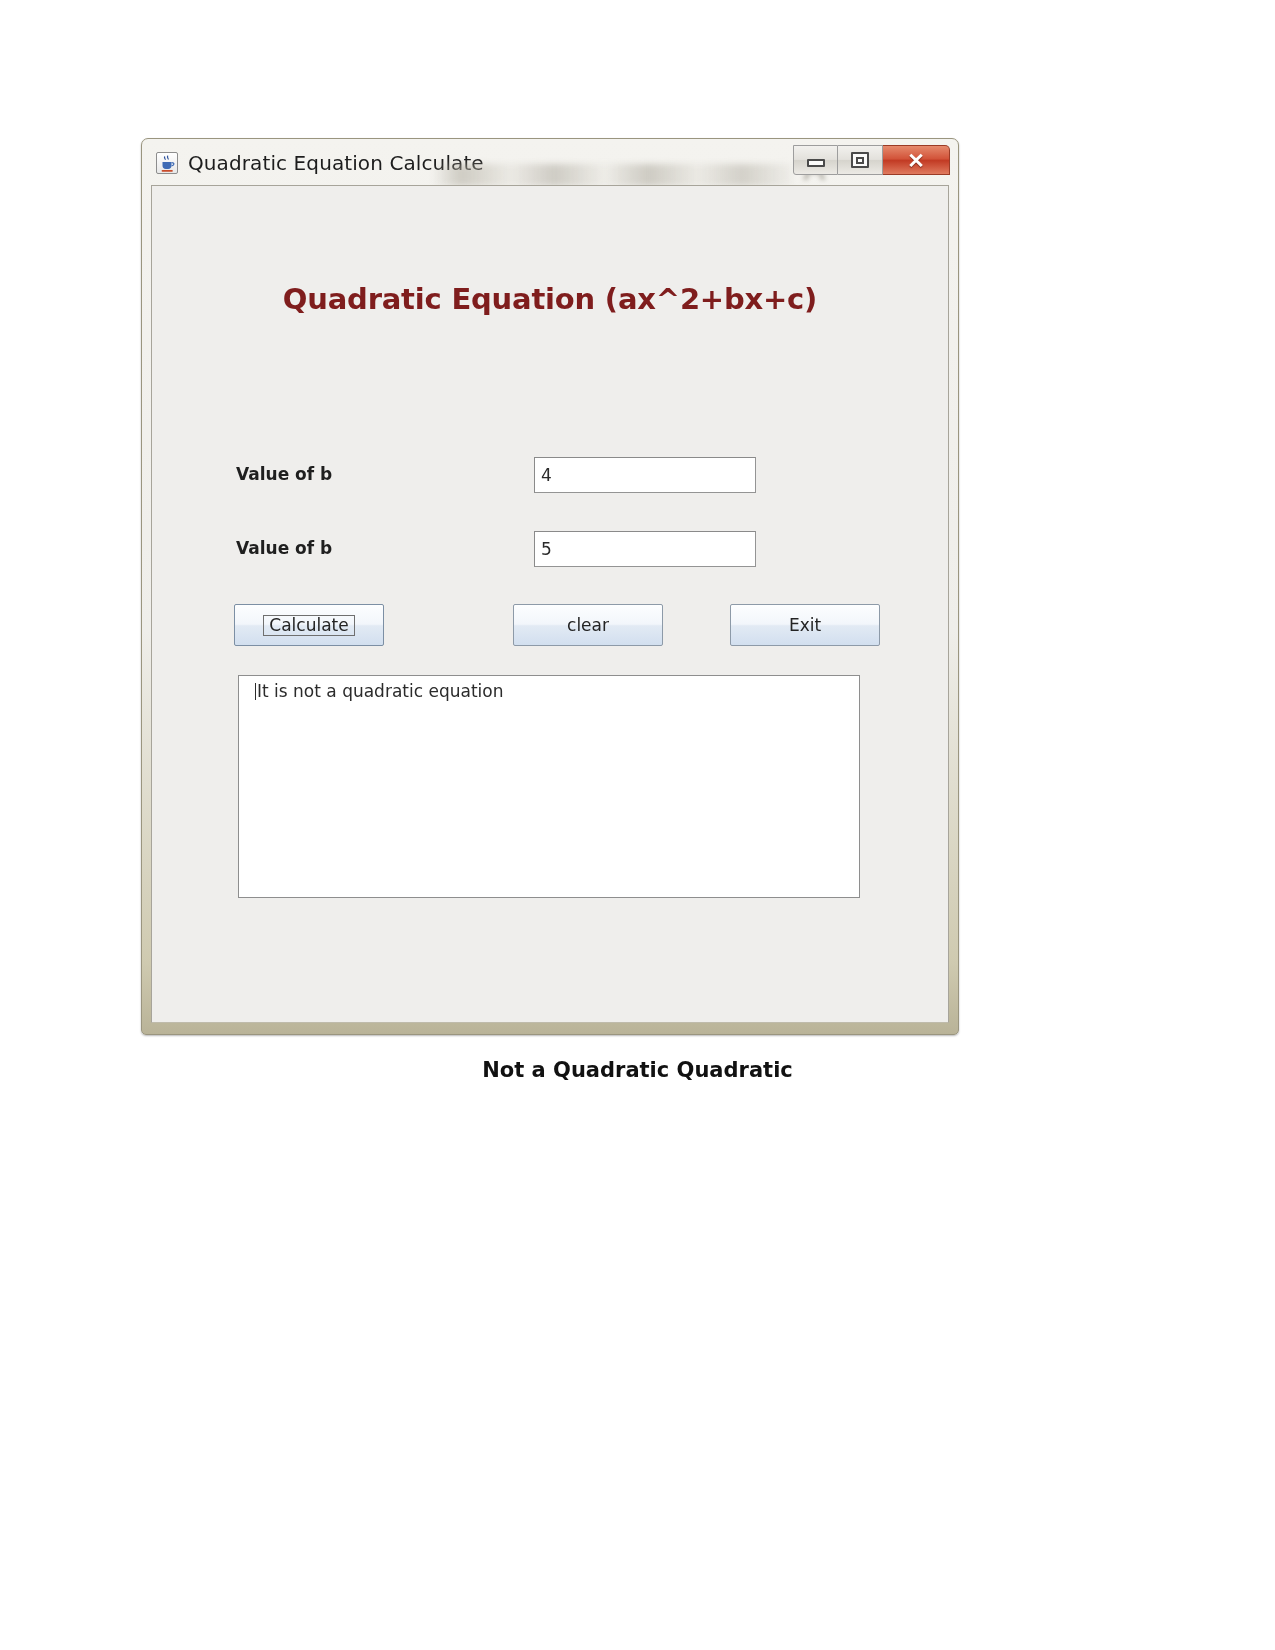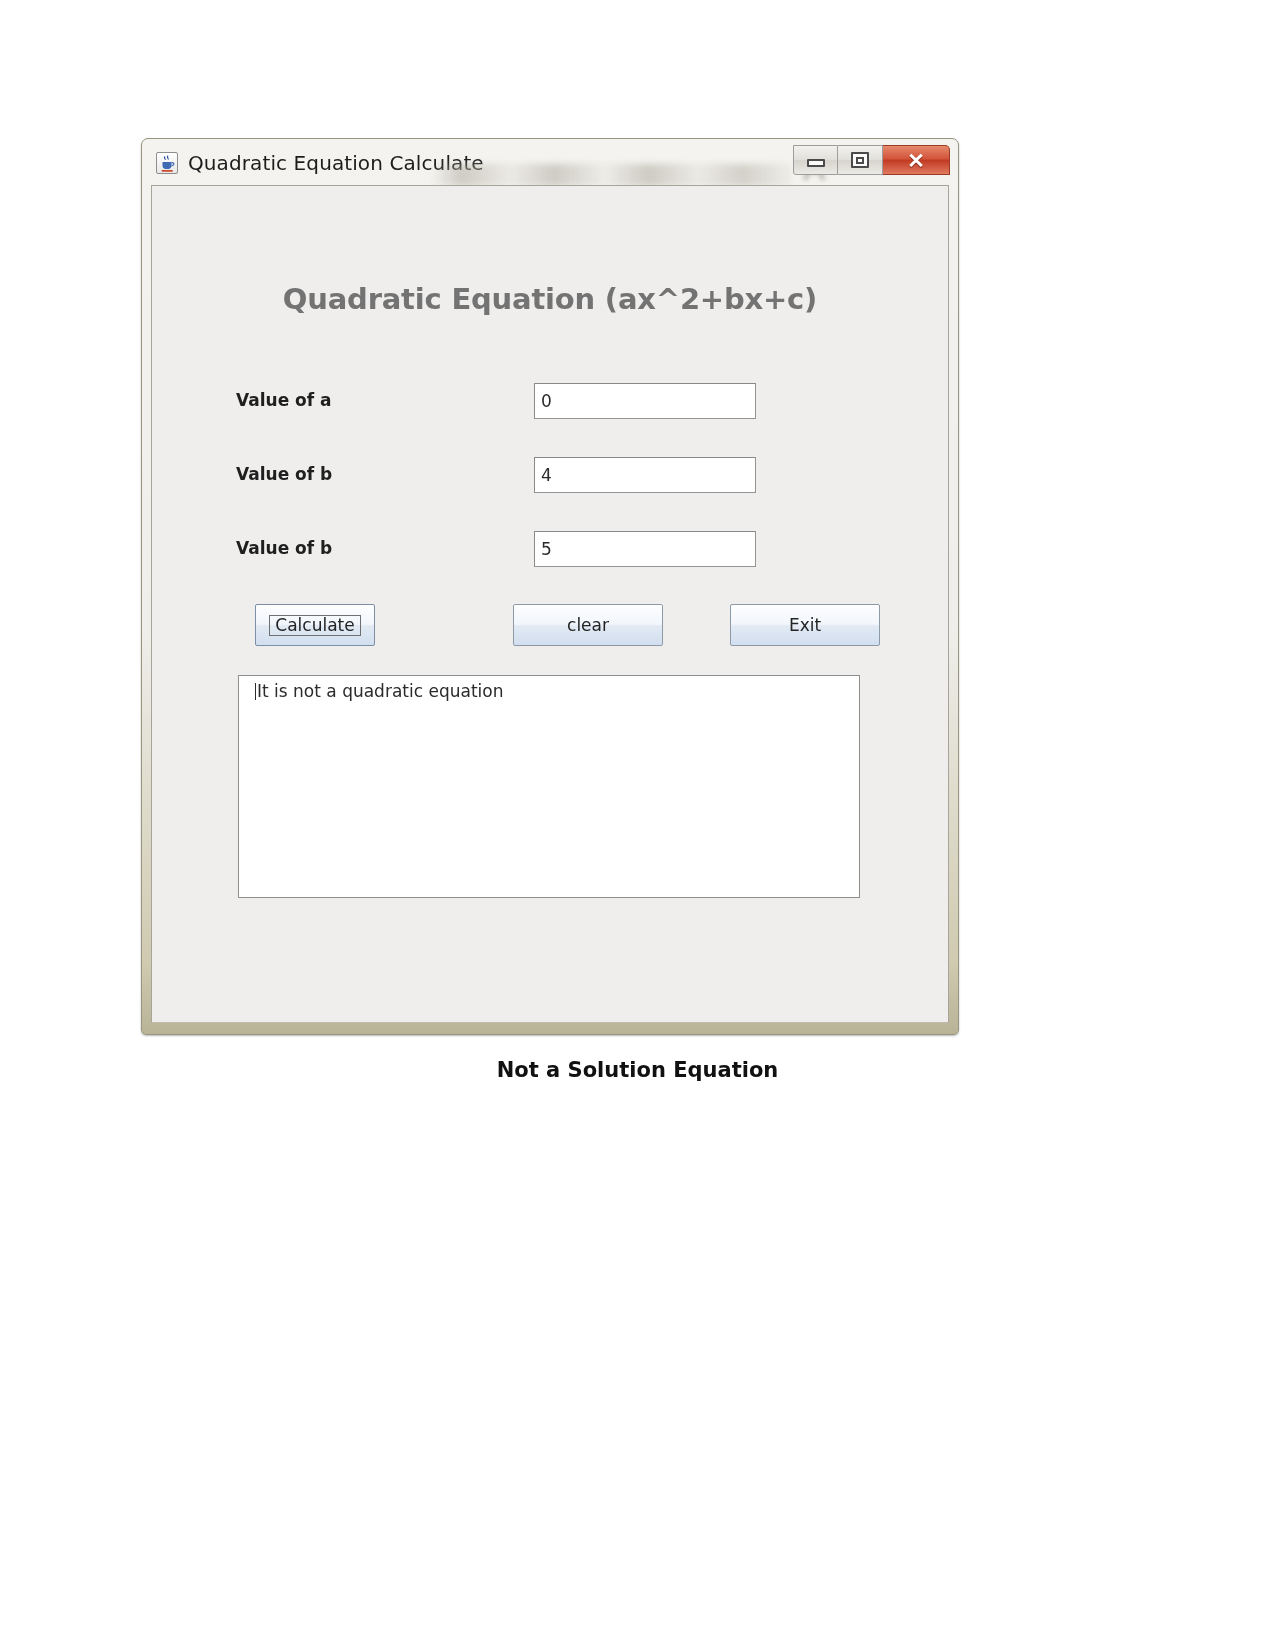--- a/index.html
+++ b/index.html
@@ -152,21 +152,21 @@
     border: 1px solid #a7a49a;
     border-bottom-color: #bfbbab;
     overflow: hidden;
   }
 
   .heading {
     position: absolute;
     left: 0; right: 0;
     top: 96px;
     text-align: center;
-    color: #737373;
+    color: #7f1d1d;
     font-size: 29px;
     font-weight: bold;
     font-family: "DejaVu Sans", sans-serif;
     letter-spacing: -0.2px;
   }
 
   
   .form-row {
     position: absolute;
     left: 0; right: 0;
@@ -213,21 +213,21 @@
     border: 1px solid #8d9aa8;
     border-radius: 2px;
     font-size: 17px;
     color: #242424;
     display: flex;
     align-items: center;
     justify-content: center;
     font-family: "DejaVu Sans", sans-serif;
     cursor: default;
   }
-  .btn-calculate { left: 103px; width: 120px; border-color: #7c8fa4; }
+  .btn-calculate { left: 82px; width: 150px; border-color: #7c8fa4; }
   .btn-clear { left: 324px; width: 150px; margin-left: 37px; }
   .btn-exit { left: 578px; width: 150px; }
   .focus-rect {
     border: 1px solid #6f6f6f;
     padding: 1px 5px;
     line-height: 1;
     font-size: 17px;
   }
 
   
@@ -301,24 +301,20 @@
       <div class="win-btn close">
         <span class="glyph-close">✕</span>
       </div>
     </div>
   </div>
 
   <div class="client">
 
     <div class="heading">Quadratic Equation (ax^2+bx+c)</div>
 
-    <div class="form-row row-a">
-      <div class="field-label">Value of a</div>
-      <input class="field-input" type="text" readonly="" value="0" style="">
-    </div>
 
     <div class="form-row row-b">
       <div class="field-label">Value of b</div>
       <input class="field-input" type="text" readonly="" value="4" style="">
     </div>
 
     <div class="form-row row-c">
       <div class="field-label">Value of b</div>
       <input class="field-input" type="text" readonly="" value="5" style="">
     </div>
@@ -335,13 +331,13 @@
       </div>
     </div>
 
     <div class="output-area">
       <span class="output-caret"></span><span>It is not a quadratic equation</span>
     </div>
 
   </div>
 </div>
 
-<div class="caption">Not a Solution Equation</div>
+<div class="caption">Not a Quadratic Quadratic</div>
 
 </body></html>

